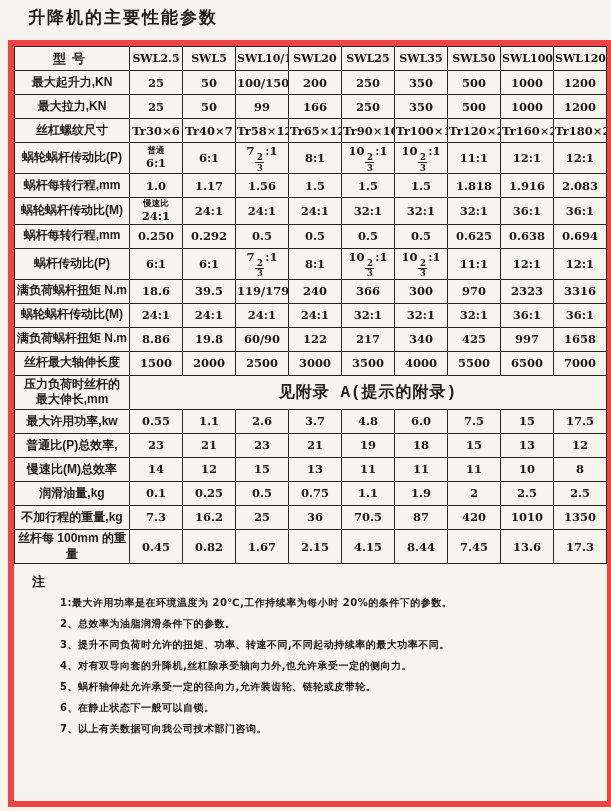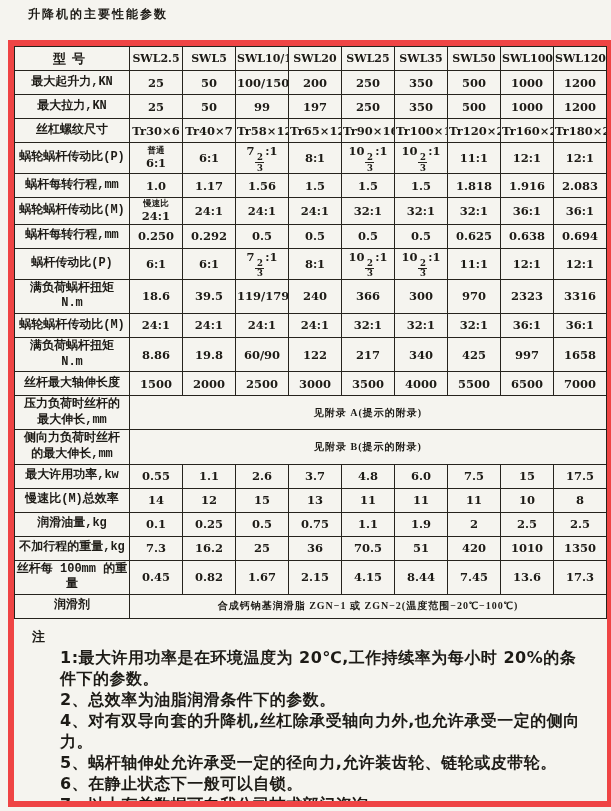--- a/index.html
+++ b/index.html
@@ -5,21 +5,21 @@
   html,body{margin:0;padding:0;}
   body{
     width:611px;height:811px;position:relative;
     background:#f5f4ef;
     font-family:"DejaVu Sans", sans-serif;
     color:#1d1b16;
     overflow:hidden;
   }
   .page-title{
     position:absolute;left:28px;top:6px;
-    font-size:12px;font-weight:bold;letter-spacing:2px;margin:0;
+    font-size:17px;font-weight:bold;letter-spacing:2px;margin:0;
   }
   .sheet{
     position:absolute;left:8px;top:40px;width:593px;height:755px;
     border:6px solid #ef4444;
     background:transparent;
     overflow:hidden;
   }
   table.param-table{
     border-collapse:collapse;table-layout:fixed;width:100%;
   }
@@ -34,41 +34,41 @@
     font-size:11px;font-weight:bold;
     font-family:"DejaVu Serif", serif;
   }
   .param-table thead th.model-h{
     font-family:"DejaVu Sans", sans-serif;
     font-size:13px;letter-spacing:6px;
   }
   th.rlabel{
     font-size:12px;font-weight:bold;
     white-space:pre-line;line-height:1.3;
-    font-family:Liberation Mono, monospace;
+    font-family:Liberation Sans, sans-serif;
   }
   td.val{
     font-family:"DejaVu Serif", serif;
     font-size:11.5px;font-weight:bold;
   }
   td.val .sub{font-size:8.5px;line-height:1.15;font-family:"DejaVu Sans", sans-serif;}
   td.span-cell{
-    font-size:10px;font-weight:bold;letter-spacing:1px;
-    font-family:Liberation Serif, serif;
+    font-size:16px;font-weight:bold;letter-spacing:1px;
+    font-family:Liberation Mono, monospace;
   }
   .frac{
     display:inline-flex;flex-direction:column;align-items:center;
     vertical-align:-5px;line-height:1;font-size:8.5px;margin:0 1px;
   }
   .frac .fn{border-bottom:1px solid #26231d;padding:0 1.5px 0.5px;}
   .frac .fd{padding-top:0.5px;}
   .notes{padding:8px 18px 0 18px;}
   .notes-heading{font-weight:bold;font-size:13px;line-height:20px;}
   .note-line{
-    font-weight:bold;font-size:16px;line-height:21px;
+    font-weight:bold;font-size:10px;line-height:21px;
     margin-left:28px;letter-spacing:0.5px;
   }
 </style>
 </head>
 <body>
 
 <h1 class="page-title">升降机的主要性能参数</h1>
 
 <div class="sheet">
   <table class="param-table">
@@ -134,21 +134,21 @@
           <td class="val">
             <div class="">25</div>
           </td>
           <td class="val">
             <div class="">50</div>
           </td>
           <td class="val">
             <div class="">99</div>
           </td>
           <td class="val">
-            <div class="">197</div>
+            <div class="">166</div>
           </td>
           <td class="val">
             <div class="">250</div>
           </td>
           <td class="val">
             <div class="">350</div>
           </td>
           <td class="val">
             <div class="">500</div>
           </td>
@@ -478,25 +478,20 @@
           <td class="val">
             <div class="">7000</div>
           </td>
         </tr>
         <tr>
           <th class="rlabel">压力负荷时丝杆的
 最大伸长,mm</th>
           <td class="span-cell" colspan="9">见附录 A(提示的附录)</td>
         </tr>
         <tr>
-          <th class="rlabel">侧向力负荷时丝杆
-的最大伸长,mm</th>
-          <td class="span-cell" colspan="9">见附录 B(提示的附录)</td>
-        </tr>
-        <tr>
           <th class="rlabel">最大许用功率,kw</th>
           <td class="val">
             <div class="">0.55</div>
           </td>
           <td class="val">
             <div class="">1.1</div>
           </td>
           <td class="val">
             <div class="">2.6</div>
           </td>
@@ -513,20 +508,50 @@
             <div class="">7.5</div>
           </td>
           <td class="val">
             <div class="">15</div>
           </td>
           <td class="val">
             <div class="">17.5</div>
           </td>
         </tr>
         <tr>
+          <th class="rlabel">普通比(P)总效率,</th>
+          <td class="val">
+            <div class="">23</div>
+          </td>
+          <td class="val">
+            <div class="">21</div>
+          </td>
+          <td class="val">
+            <div class="">23</div>
+          </td>
+          <td class="val">
+            <div class="">21</div>
+          </td>
+          <td class="val">
+            <div class="">19</div>
+          </td>
+          <td class="val">
+            <div class="">18</div>
+          </td>
+          <td class="val">
+            <div class="">15</div>
+          </td>
+          <td class="val">
+            <div class="">13</div>
+          </td>
+          <td class="val">
+            <div class="">12</div>
+          </td>
+        </tr>
+        <tr>
           <th class="rlabel">慢速比(M)总效率</th>
           <td class="val">
             <div class="">14</div>
           </td>
           <td class="val">
             <div class="">12</div>
           </td>
           <td class="val">
             <div class="">15</div>
           </td>
@@ -590,21 +615,21 @@
           <td class="val">
             <div class="">25</div>
           </td>
           <td class="val">
             <div class="">36</div>
           </td>
           <td class="val">
             <div class="">70.5</div>
           </td>
           <td class="val">
-            <div class="">51</div>
+            <div class="">87</div>
           </td>
           <td class="val">
             <div class="">420</div>
           </td>
           <td class="val">
             <div class="">1010</div>
           </td>
           <td class="val">
             <div class="">1350</div>
           </td>
@@ -631,32 +656,29 @@
           </td>
           <td class="val">
             <div class="">7.45</div>
           </td>
           <td class="val">
             <div class="">13.6</div>
           </td>
           <td class="val">
             <div class="">17.3</div>
           </td>
-        </tr>
-        <tr>
-          <th class="rlabel">润滑剂</th>
-          <td class="span-cell" colspan="9">合成钙钠基润滑脂 ZGN−1 或 ZGN−2(温度范围−20℃−100℃)</td>
         </tr>
       </tbody>
   </table>
 
   <div class="notes">
     <div class="notes-heading">注</div>
     <div>
         <div class="note-line">1:最大许用功率是在环境温度为 20℃,工作持续率为每小时 20%的条件下的参数。</div>
         <div class="note-line">2、总效率为油脂润滑条件下的参数。</div>
+        <div class="note-line">3、提升不同负荷时允许的扭矩、功率、转速不同,不同起动持续率的最大功率不同。</div>
         <div class="note-line">4、对有双导向套的升降机,丝杠除承受轴向力外,也允许承受一定的侧向力。</div>
         <div class="note-line">5、蜗杆轴伸处允许承受一定的径向力,允许装齿轮、链轮或皮带轮。</div>
         <div class="note-line">6、在静止状态下一般可以自锁。</div>
         <div class="note-line">7、以上有关数据可向我公司技术部门咨询。</div>
       </div>
   </div>
 </div>
 
 </body></html>

